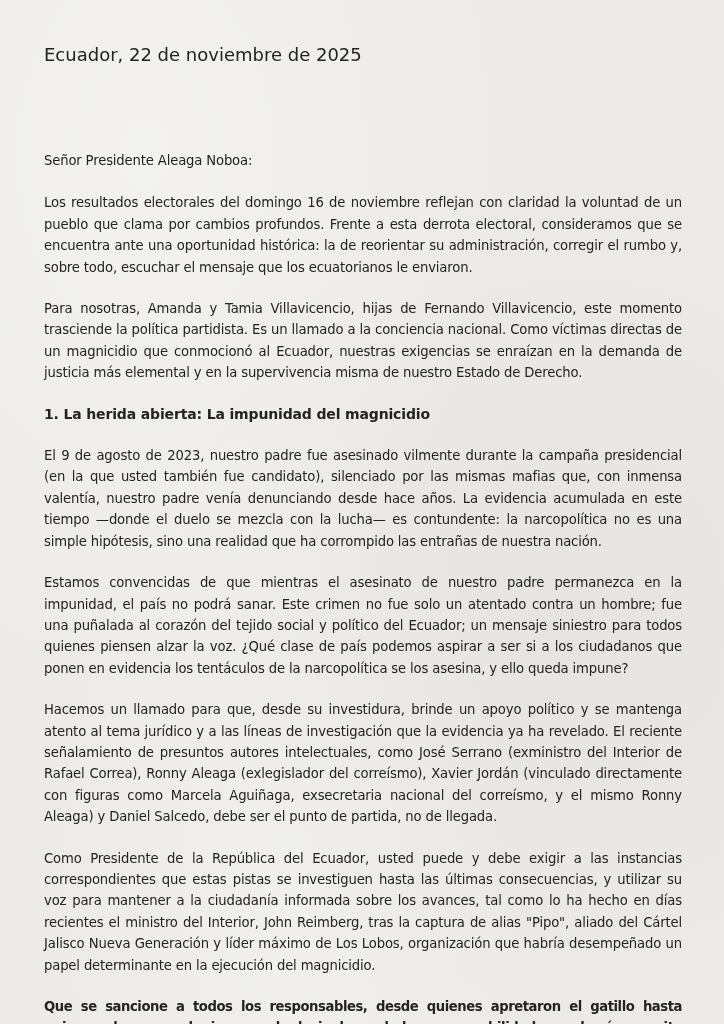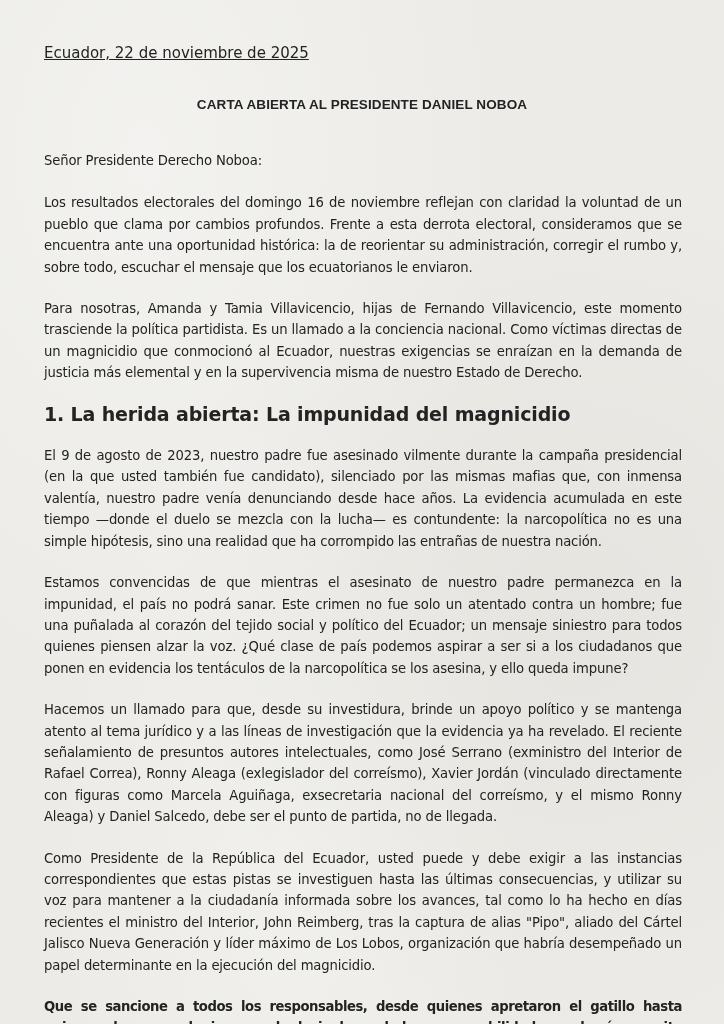--- a/index.html
+++ b/index.html
@@ -19,23 +19,22 @@
       position: relative;
       width: 724px;
       height: 1024px;
       box-sizing: border-box;
       padding: 0 44px 0 44px;
     }
     .date {
       position: absolute;
       left: 44px;
       top: 44px;
-      font-size: 15px;
+      font-size: 18px;
       letter-spacing: 0;
-      text-decoration: underline;
     }
     .title {
       position: absolute;
       left: 0;
       right: 0;
       top: 97px;
       text-align: center;
       font-family: "Liberation Sans", sans-serif;
       font-weight: bold;
       font-size: 13.5px;
@@ -51,39 +50,38 @@
       letter-spacing: -0.15px;
     }
     .salutation { margin: 0 0 21px 0; }
     .para {
       margin: 0 0 20px 0;
       text-align: justify;
     }
     .heading {
       margin: 0 0 20px 0;
       font-weight: bold;
-      font-size: 19px;
+      font-size: 14px;
     }
     .closing {
       margin: 0;
       font-weight: bold;
       text-align: justify;
       letter-spacing: -0.45px;
     }
     b { font-weight: normal; }
   </style>
 </head>
 <body>
 
 <div class="page">
   <div class="date">Ecuador, 22 de noviembre de 2025</div>
-  <div class="title">CARTA ABIERTA AL PRESIDENTE DANIEL NOBOA</div>
 
   <div class="body">
-    <p class="salutation">Señor Presidente Derecho Noboa:</p>
+    <p class="salutation">Señor Presidente Aleaga Noboa:</p>
 
     <p class="para">Los resultados electorales del domingo 16 de noviembre reflejan con claridad la voluntad de un pueblo que clama por cambios profundos. Frente a esta derrota electoral, consideramos que se encuentra ante una oportunidad histórica: la de reorientar su administración, corregir el rumbo y, sobre todo, escuchar el mensaje que los ecuatorianos le enviaron.</p>
 
     <p class="para">Para nosotras, Amanda y Tamia Villavicencio, hijas de Fernando Villavicencio, este momento trasciende la política partidista. Es un llamado a la conciencia nacional. Como víctimas directas de un magnicidio que conmocionó al Ecuador, nuestras exigencias se enraízan en la demanda de justicia más elemental y en la supervivencia misma de nuestro Estado de Derecho.</p>
 
     <p class="heading">1. La herida abierta: La impunidad del magnicidio</p>
 
     <p class="para">El 9 de agosto de 2023, nuestro padre fue asesinado vilmente durante la campaña presidencial (en la que usted también fue candidato), silenciado por las mismas mafias que, con inmensa valentía, nuestro padre venía denunciando desde hace años. La evidencia acumulada en este tiempo —donde el duelo se mezcla con la lucha— es contundente: la narcopolítica no es una simple hipótesis, sino una realidad que ha corrompido las entrañas de nuestra nación.</p>
 
     <p class="para">Estamos convencidas de que mientras el asesinato de nuestro padre permanezca en la impunidad, el país no podrá sanar. Este crimen no fue solo un atentado contra un hombre; fue una puñalada al corazón del tejido social y político del Ecuador; un mensaje siniestro para todos quienes piensen alzar la voz. ¿Qué clase de país podemos aspirar a ser si a los ciudadanos que ponen en evidencia los tentáculos de la narcopolítica se los asesina, y ello queda impune?</p>

